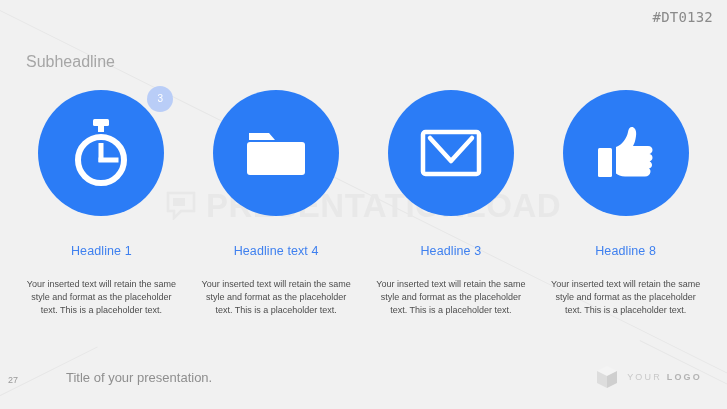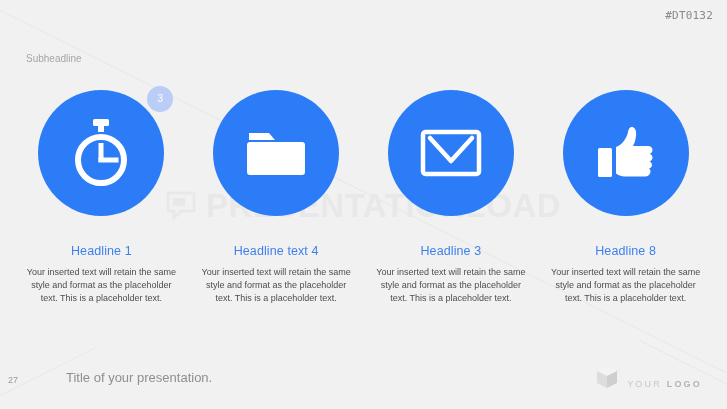--- a/index.html
+++ b/index.html
@@ -73,38 +73,38 @@
     color: #e8e8e8;
     line-height: 1;
   }
 
   
   #code {
     position: absolute;
     right: 14px;
     top: 9px;
     font-family: "DejaVu Sans Mono", "Liberation Mono", monospace;
-    font-size: 11px;
+    font-size: 14px;
     color: #8a8a8a;
     letter-spacing: 0.2px;
   }
   #title {
     position: absolute;
     left: 25px;
     top: 20px;
     font-size: 22px;
     color: #5a5a5a;
     font-weight: 400;
     letter-spacing: 0.1px;
   }
   #subtitle {
     position: absolute;
     left: 26px;
     top: 53px;
-    font-size: 10px;
+    font-size: 16px;
     color: #a6a6a6;
     font-weight: 400;
   }
 
   
   #columns {
     position: absolute;
     left: 14px;
     top: 90px;
     width: 699px;
@@ -150,21 +150,21 @@
 
   .headline {
     margin-top: 28px;
     font-size: 12.5px;
     color: #3f80ef;
     font-weight: 400;
     text-align: center;
     letter-spacing: 0.1px;
   }
   .body-text {
-    margin-top: 8px;
+    margin-top: 20px;
     font-size: 9px;
     line-height: 13.2px;
     color: #4d4d4d;
     text-align: center;
     width: 152px;
   }
 
   
   #page-number {
     position: absolute;
@@ -178,21 +178,21 @@
     left: 66px;
     bottom: 24px;
     font-size: 13px;
     color: #8f8f8f;
   }
   #logo {
     position: absolute;
     right: 25px;
     bottom: 20px;
     display: flex;
-    align-items: flex-end;
+    align-items: center;
     gap: 9px;
   }
   #logo .cube { width: 22px; height: 24px; display:block; }
   #logo .logo-text {
     font-size: 9px;
     letter-spacing: 2.2px;
     color: #c8c8c8;
   }
   #logo .logo-text b { color: #b3b3b3; font-weight: 700; }
 </style>

